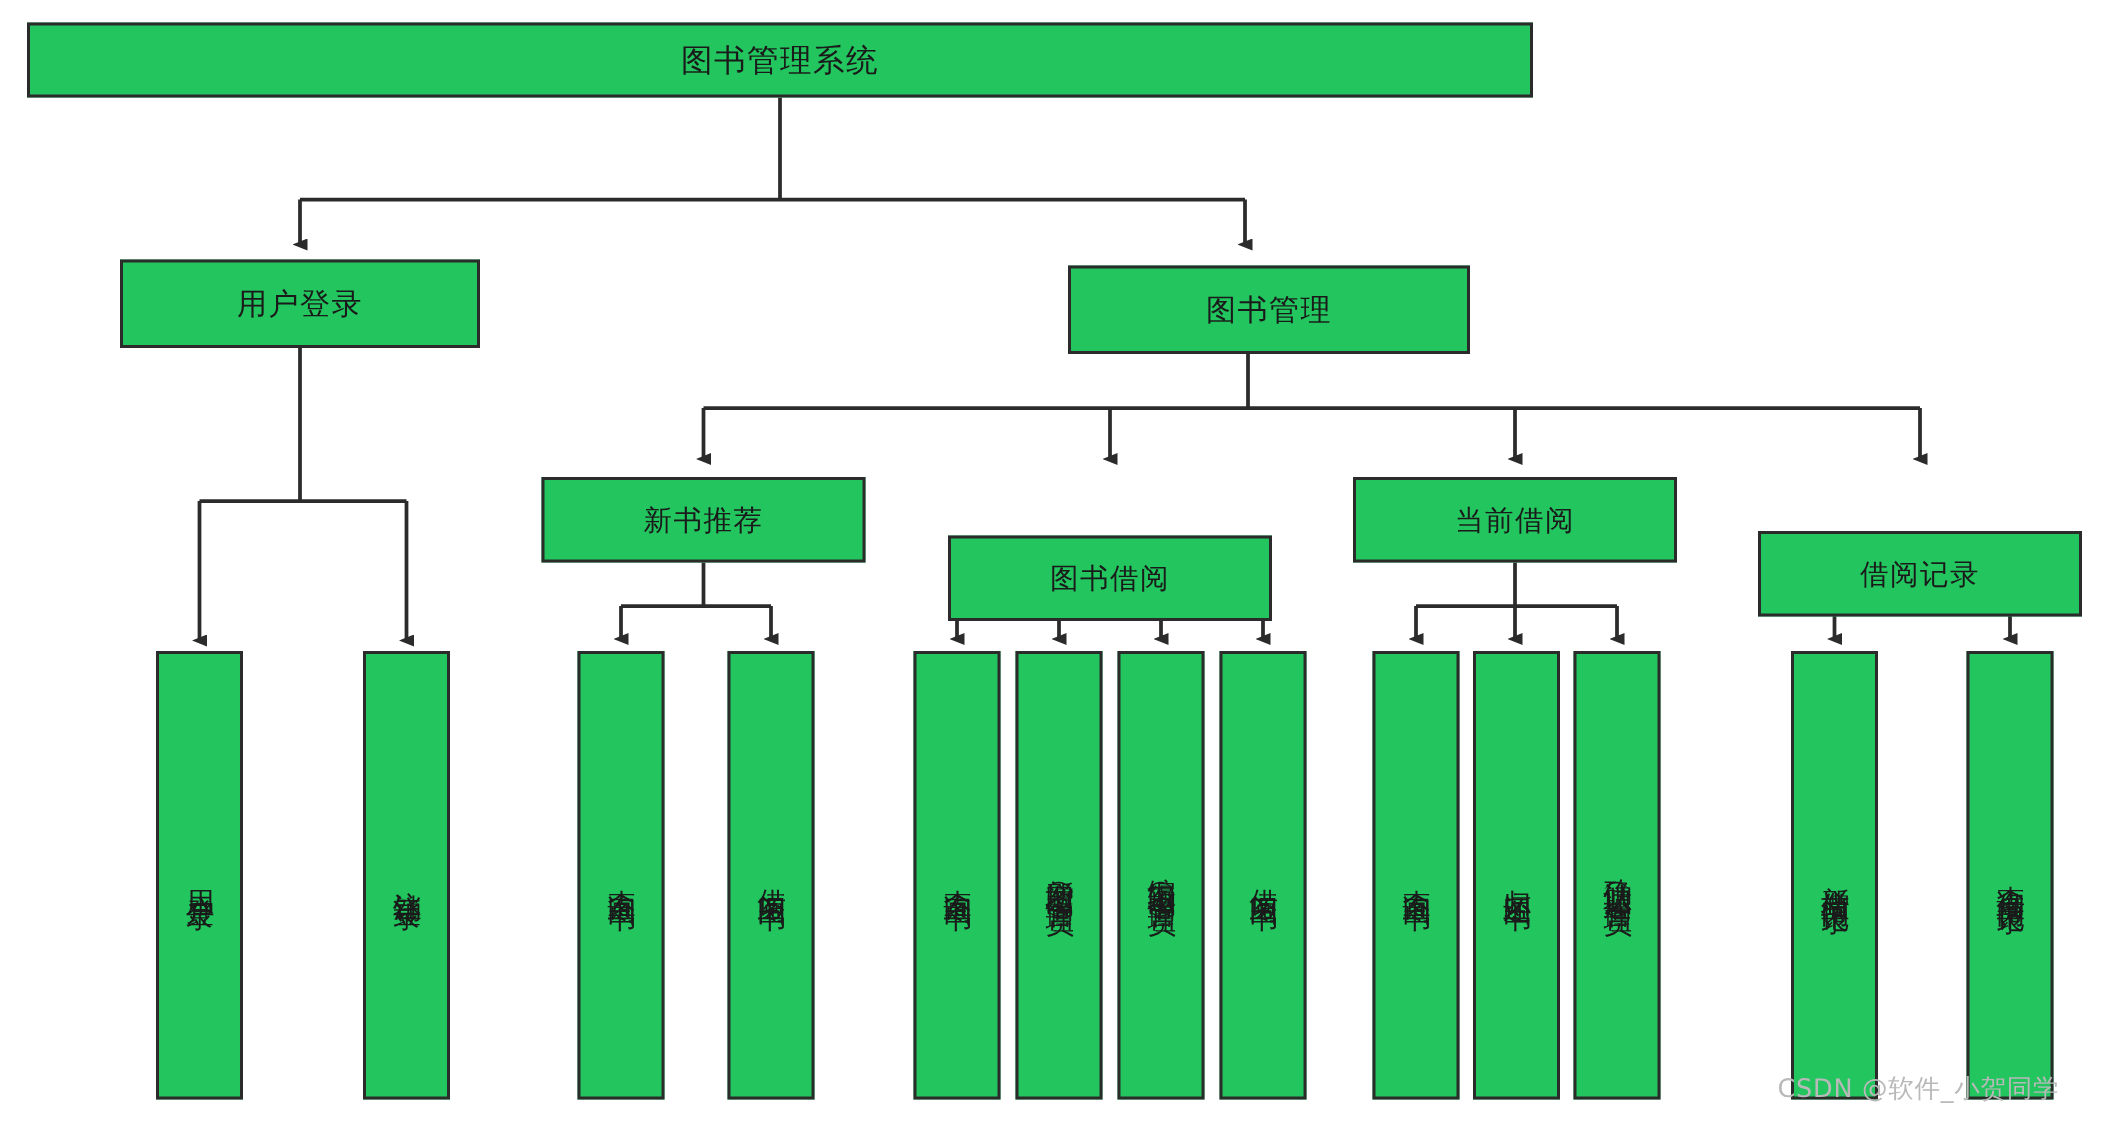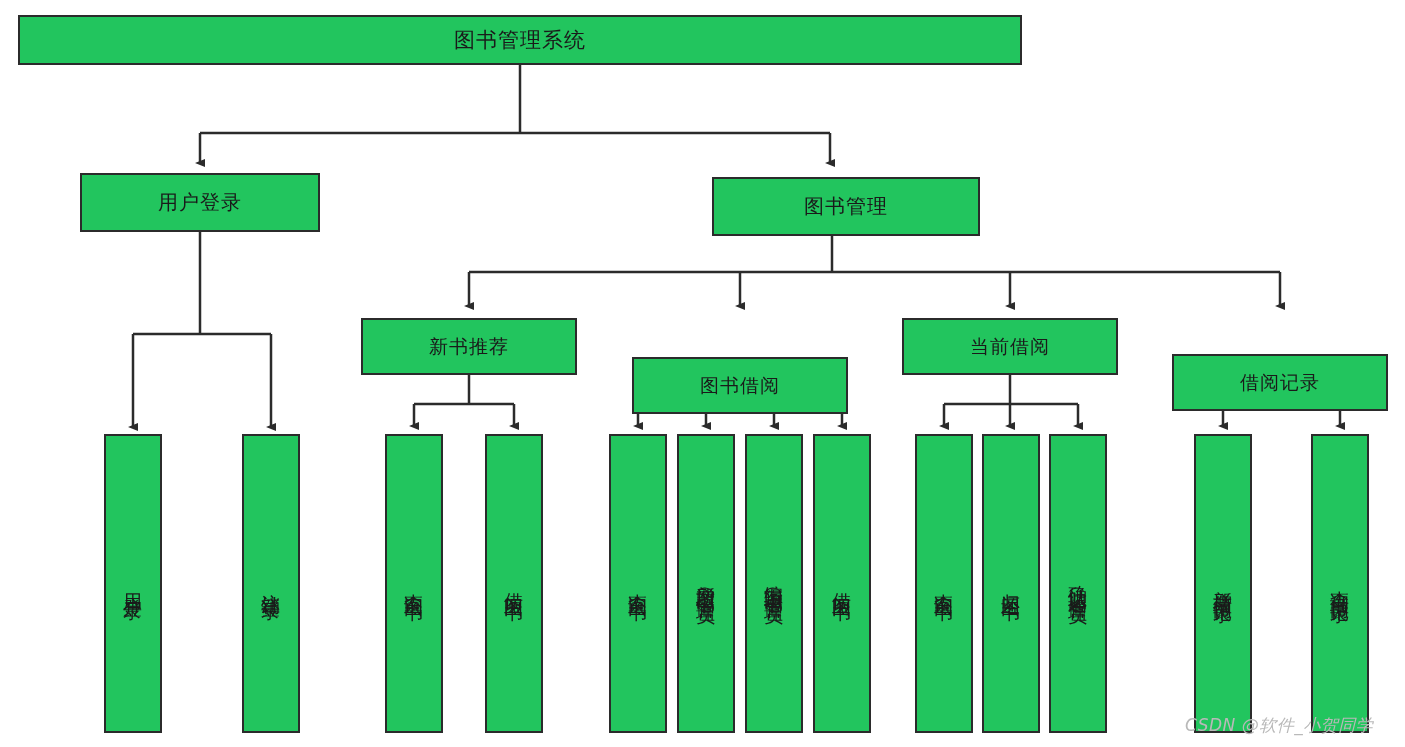--- a/index.html
+++ b/index.html
@@ -62,21 +62,20 @@
     letter-spacing: 1px;
   }
   .watermark {
     position: absolute;
     left: 1185px;
     top: 714px;
     font-size: 17px;
     color: #b9b9b9;
     white-space: nowrap;
     letter-spacing: 0.5px;
-    font-style: italic;
   }
 </style>
 </head>
 <body>
 
 <div id="canvas">
 
   <svg id="edges" viewBox="0 0 1405 747">
     <defs>
       <marker id="arrow" markerWidth="10" markerHeight="10" refX="4" refY="5" orient="auto" markerUnits="userSpaceOnUse">

